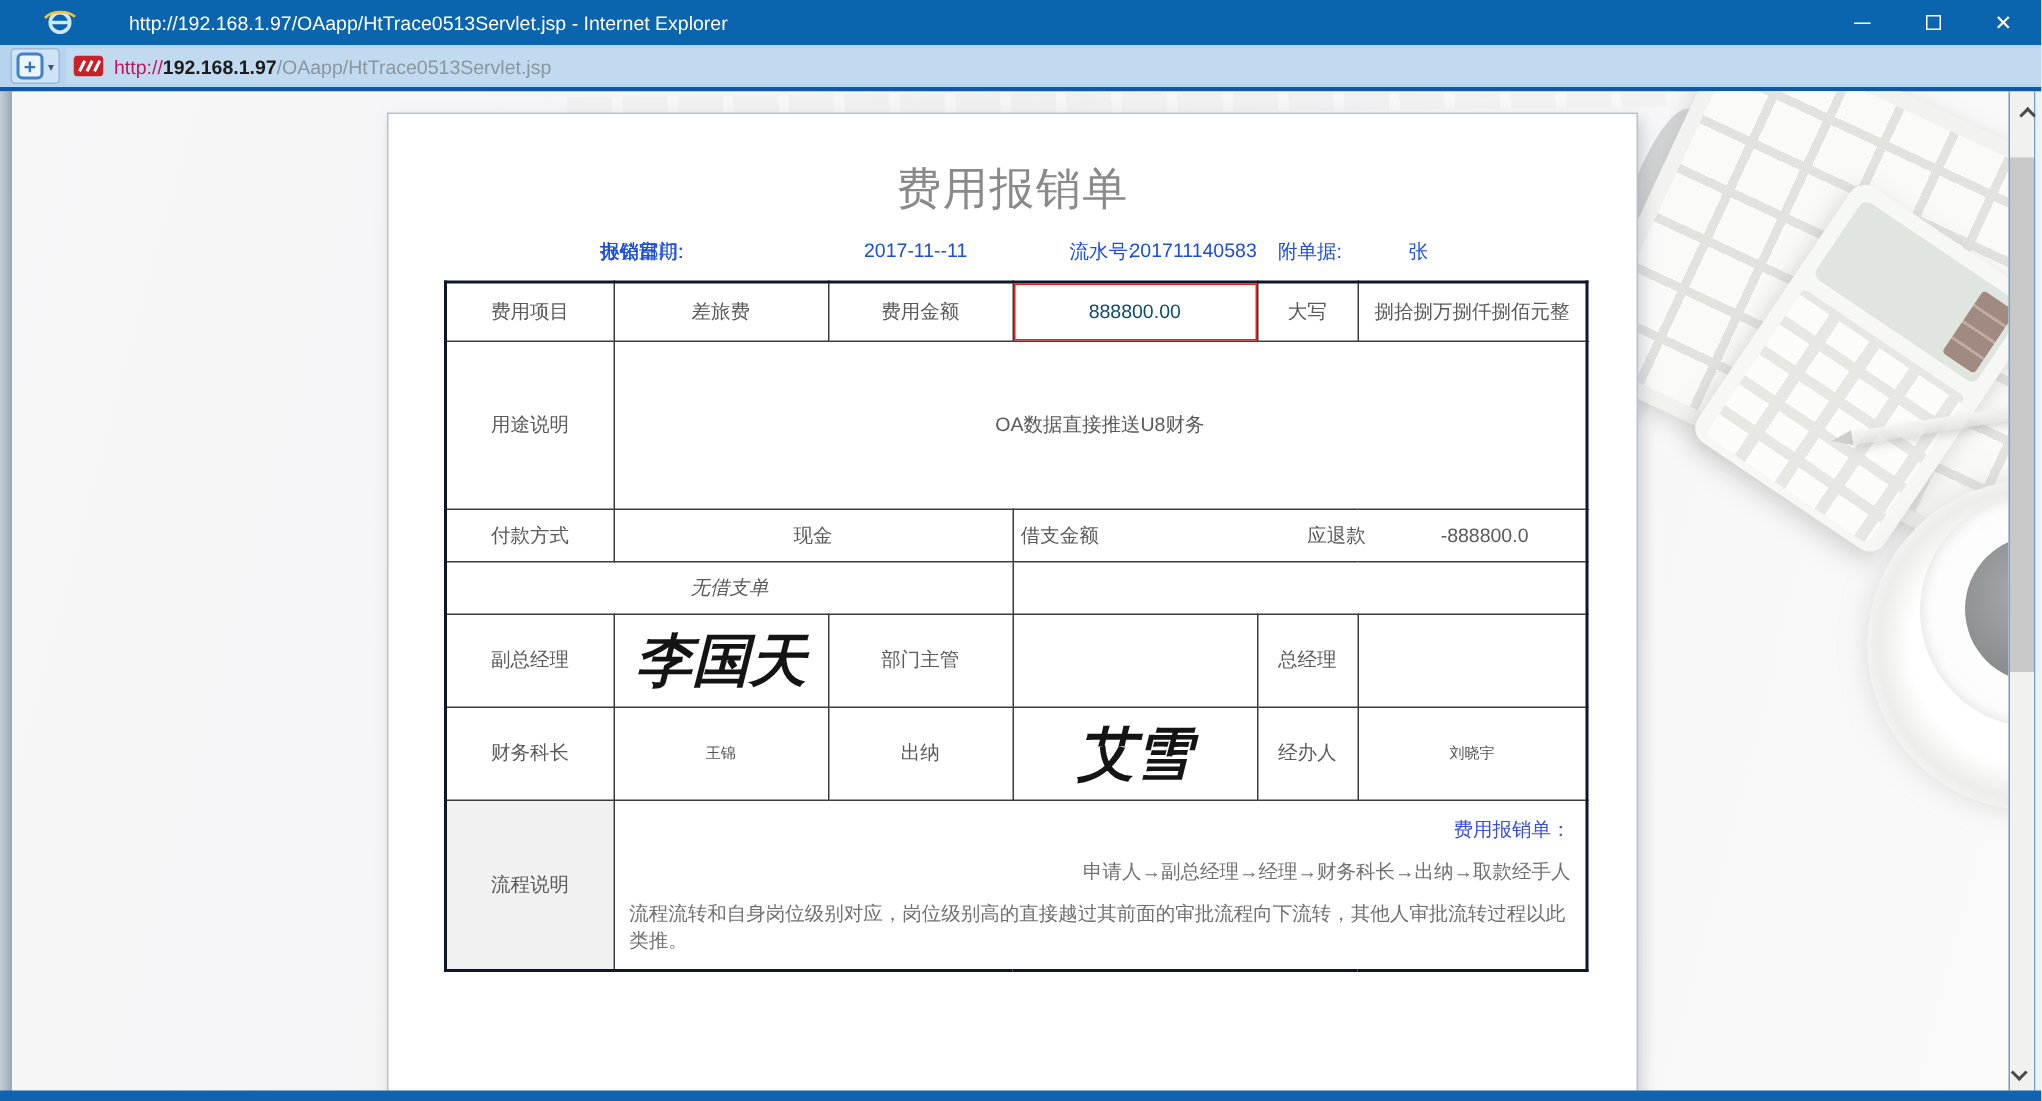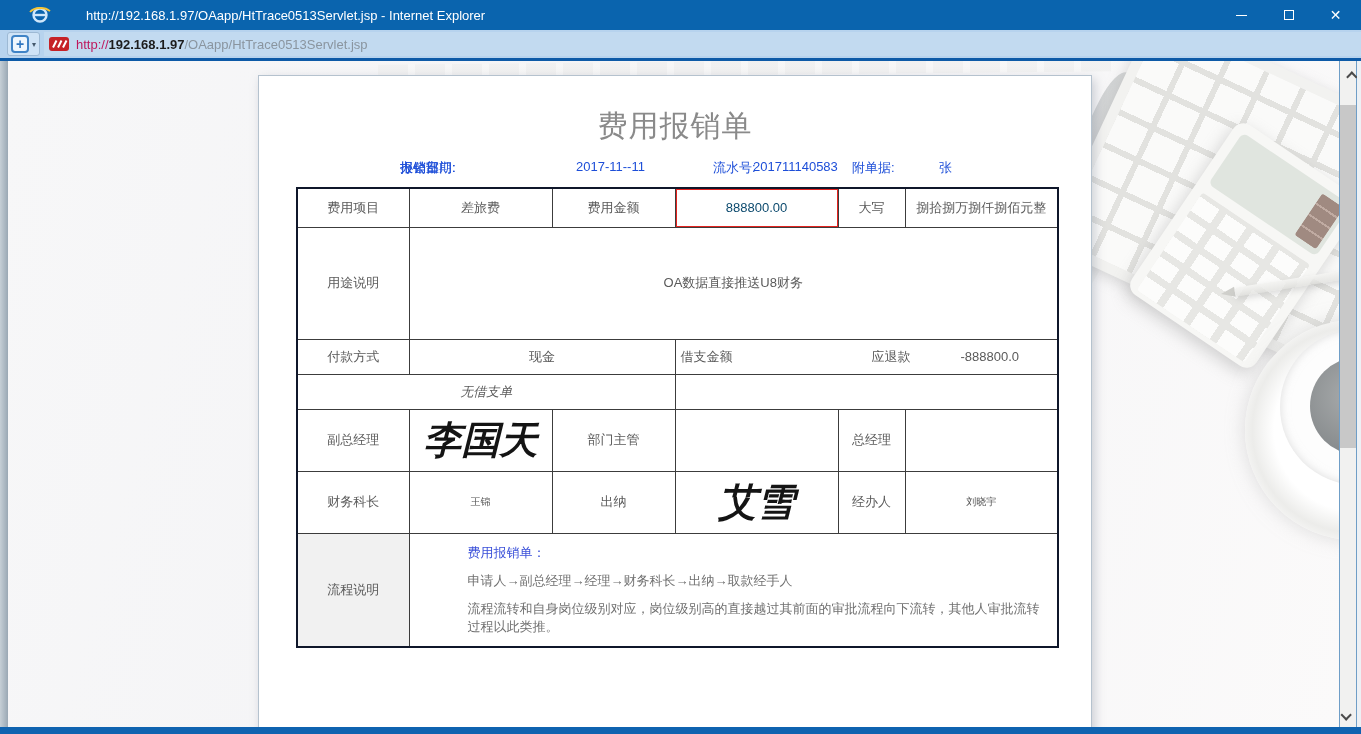--- a/index.html
+++ b/index.html
@@ -94,22 +94,22 @@
   tr.r7 td { height:62px; }  tr.r8 td { height:114px; }
   .amount-cell { position:relative; color:#0c4a6e;margin-top:36px; }
   .red-box { position:absolute; left:-2px; top:-2px; right:-2px; bottom:-2px; border:3px solid #e4231f; pointer-events:none; }
   .pay-detail { display:flex; align-items:center; width:100%; padding-left:5px; }
   .pay-detail .adv { white-space:nowrap; }
   .pay-detail .ref-l { margin-left:auto; white-space:nowrap; }
   .pay-detail .ref-v { margin-left:50px; margin-right:38px; white-space:nowrap; }
   .sig { font-family:"DejaVu Serif","Liberation Serif",serif; font-size:38px; font-weight:bold; font-style:italic; color:#141414; }
   .sig-small { font-size:10px; color:#555; }
   .proc-label { background:#f1f1f1; }
-  .proc-content { display:flex; flex-direction:column; justify-content:space-evenly; align-items:flex-start;
-     height:100%; padding:0 10px; text-align:left;margin-left:48px; }
+  .proc-content { display:flex; flex-direction:column; justify-content:space-evenly; align-items:flex-end;
+     height:100%; padding:0 10px; text-align:left; }
   .proc-line1 { color:#3a50d9; } .proc-line2,.proc-line3 { color:#707070; }
 </style>
 </head>
 <body>
 
 <div id="win">
 
   <div id="titlebar">
     <svg class="ie-logo" viewBox="0 0 22 20">
       <circle cx="11" cy="10" r="6.5" fill="none" stroke="#cfe7fb" stroke-width="2.4"></circle>

